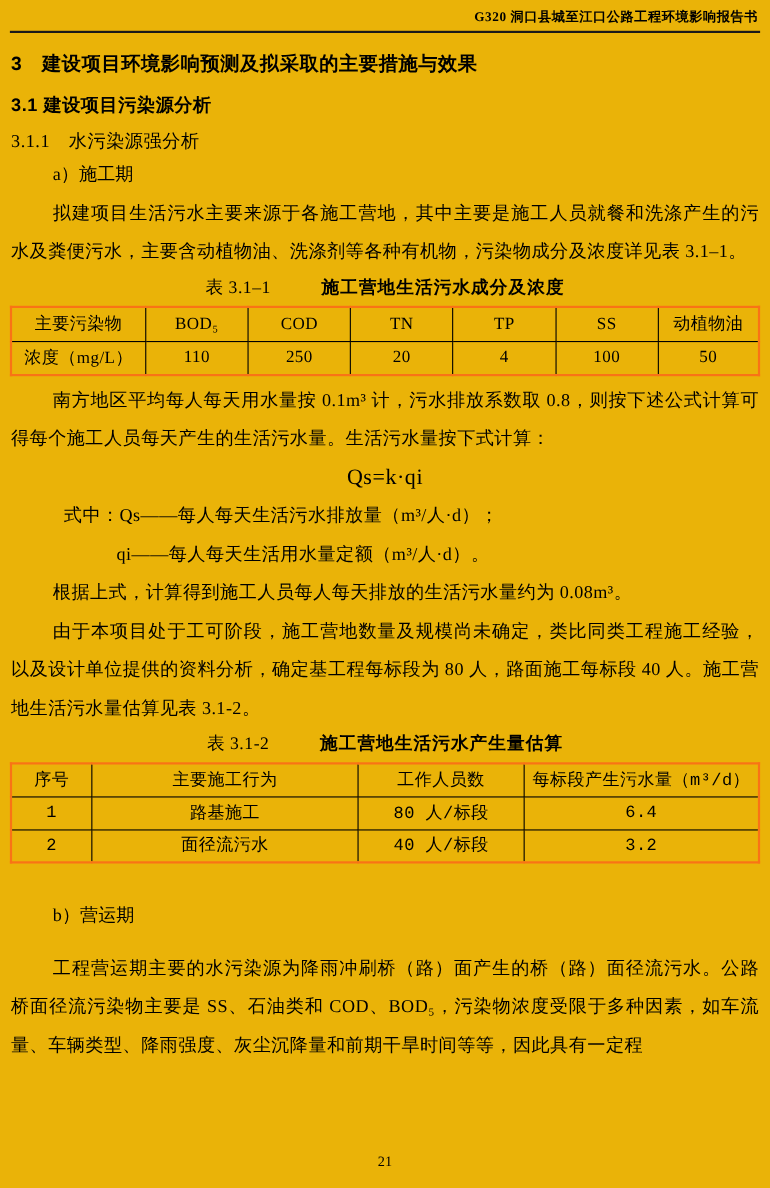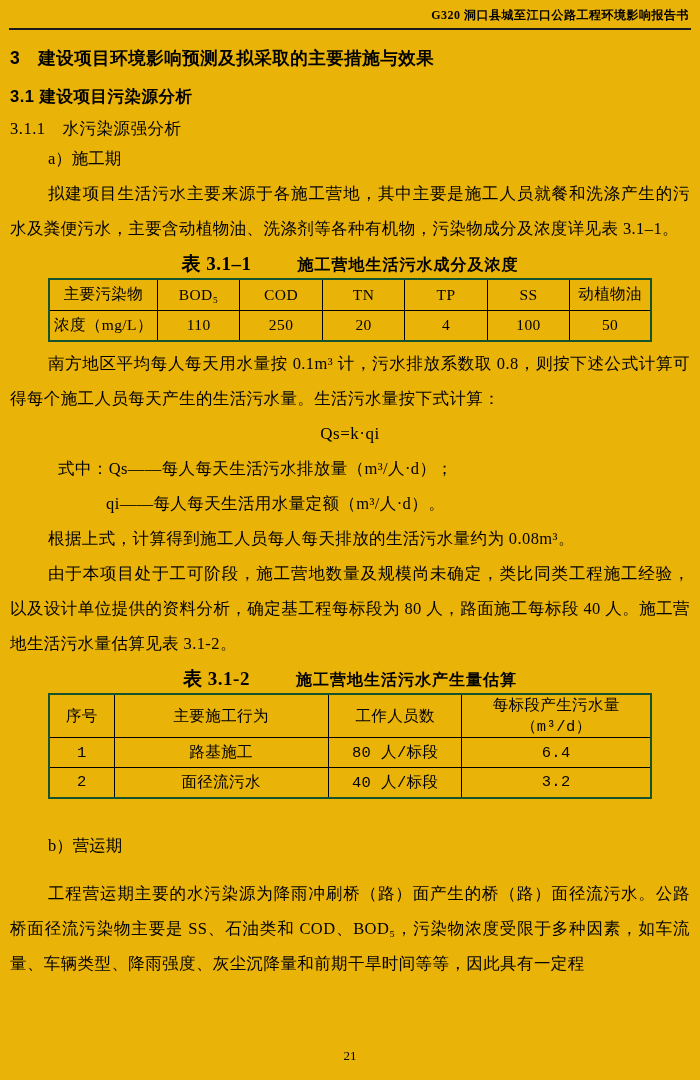--- a/index.html
+++ b/index.html
@@ -62,21 +62,21 @@
     text-align: justify;
     text-indent: 38px;
     letter-spacing: 0.4px;
   }
   .para.tight { margin-top: 4px; }
   .para.last { margin-top: 19px; }
   
   .formula {
     margin-top: 1px;
     text-align: center;
-    font-size: 17px;
+    font-size: 20px;
     line-height: 34px;
     letter-spacing: 0.5px;
   }
   .where-line {
     margin: 0 10px;
     font-size: 16.5px;
     line-height: 35px;
     letter-spacing: 0.4px;
   }
   .where-line.first { padding-left: 48px; }
@@ -84,36 +84,36 @@
   
   .caption {
     margin-top: 5px;
     display: flex;
     justify-content: center;
     align-items: baseline;
     gap: 46px;
     height: 23px;
   }
   .caption .cap-num {
-    font-size: 19px;
-    font-weight: bold;
+    font-size: 16px;
+    font-weight: normal;
     letter-spacing: 0.5px;
   }
   .caption .cap-title {
     font-family: "Liberation Sans", "DejaVu Sans", sans-serif;
     font-size: 16px;
     font-weight: bold;
     letter-spacing: 1px;
   }
   
   table {
     border-collapse: collapse;
     margin: 4px auto 0 auto;
-    width: 604px;
-    border: 2px solid #14532d;
+    width: 682px;
+    border: 2px solid #f97316;
     font-size: 15.5px;
   }
   table th, table td {
     border: 1px solid #000;
     text-align: center;
     font-weight: normal;
     padding: 0 4px;
     letter-spacing: 0.4px;
   }
   table.t1 th, table.t1 td { height: 31px; }

